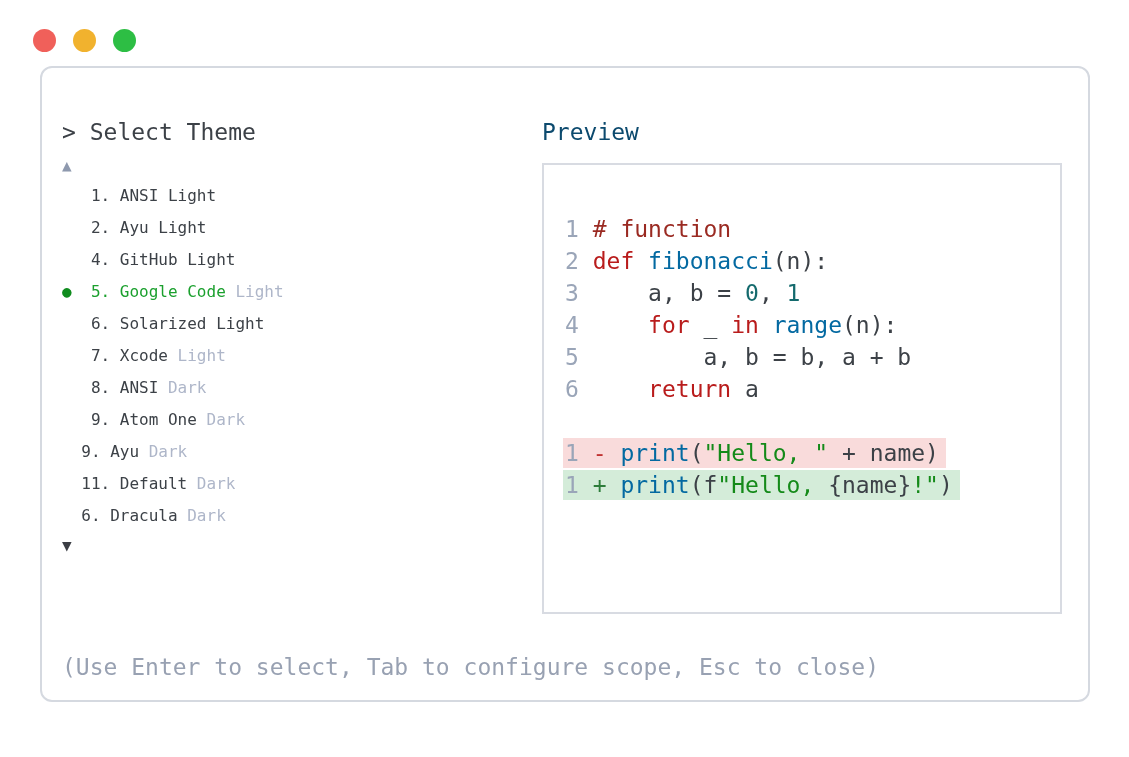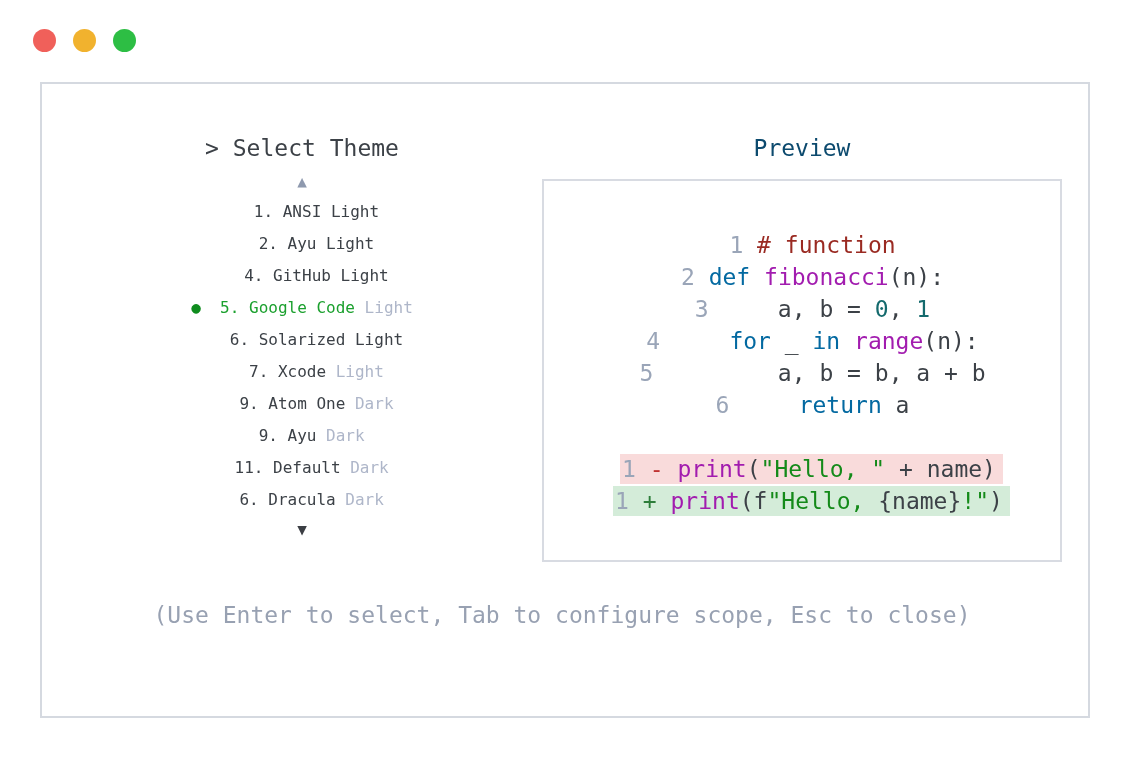--- a/index.html
+++ b/index.html
@@ -19,29 +19,28 @@
     gap: 17px;
   }
   .traffic-dot {
     width: 23px;
     height: 23px;
     border-radius: 50%;
   }
   .panel {
     position: absolute;
     left: 40px;
-    top: 82px;
+    top: 66px;
     width: 1050px;
     height: 636px;
     border: 2px solid #d5d9e0;
-    border-radius: 0;
+    border-radius: 12px;
     box-sizing: border-box;
     background: #ffffff;
     padding: 48px 26px 0 20px;
-    text-align: center;
   }
   .columns {
     display: flex;
     align-items: flex-start;
   }
   .left-col { flex: 0 0 480px; }
   .right-col { flex: 1; }
 
   .picker-title {
     height: 32px;
@@ -76,39 +75,39 @@
   .preview-title {
     height: 32px;
     line-height: 32px;
     font-size: 23px;
     color: #0c4a6e;
     white-space: pre;
   }
   .preview-box {
     margin-top: 15px;
     width: 520px;
-    height: 383px;
+    height: 451px;
     border: 2px solid #d8dbe2;
     box-sizing: border-box;
     background: #ffffff;
     padding: 48px 0 0 21px;
     overflow: hidden;
   }
   .code-line {
     height: 32px;
     line-height: 32px;
     font-size: 23px;
     white-space: pre;
     color: #3c4147;
   }
   .ln { color: #9aa5b8; }
   .tok-plain   { color: #3c4147; }
   .tok-comment { color: #9a2a22; }
-  .tok-keyword { color: #0369a1; }
-  .tok-func    { color: #a21caf; }
+  .tok-keyword { color: #b91c1c; }
+  .tok-func    { color: #0369a1; }
   .tok-literal { color: #146a6d; }
   .tok-string  { color: #148a19; }
   .tok-minus   { color: #c03231; }
   .tok-plus    { color: #2d7d3a; }
   .diff-bg {
     display: inline-block;
     height: 30px;
     line-height: 30px;
     vertical-align: top;
     margin-top: 1px;
@@ -142,20 +141,21 @@
     <div class="left-col">
       <div class="picker-title">&gt; Select Theme</div>
       <div class="scroll-indicator scroll-up">▲</div>
       <div class="theme-list">
           <div class="theme-row"><span class="bullet">  </span><span class="item-main"> 1. ANSI</span><span class="item-suffix"> Light</span></div>
           <div class="theme-row"><span class="bullet">  </span><span class="item-main"> 2. Ayu</span><span class="item-suffix"> Light</span></div>
           <div class="theme-row"><span class="bullet">  </span><span class="item-main"> 4. GitHub</span><span class="item-suffix"> Light</span></div>
           <div class="theme-row selected"><span class="bullet">● </span><span class="item-main"> 5. Google Code</span><span class="item-suffix muted"> Light</span></div>
           <div class="theme-row"><span class="bullet">  </span><span class="item-main"> 6. Solarized</span><span class="item-suffix"> Light</span></div>
           <div class="theme-row"><span class="bullet">  </span><span class="item-main"> 7. Xcode</span><span class="item-suffix muted"> Light</span></div>
+          <div class="theme-row"><span class="bullet">  </span><span class="item-main"> 8. ANSI</span><span class="item-suffix muted"> Dark</span></div>
           <div class="theme-row"><span class="bullet">  </span><span class="item-main"> 9. Atom One</span><span class="item-suffix muted"> Dark</span></div>
           <div class="theme-row"><span class="bullet">  </span><span class="item-main">9. Ayu</span><span class="item-suffix muted"> Dark</span></div>
           <div class="theme-row"><span class="bullet">  </span><span class="item-main">11. Default</span><span class="item-suffix muted"> Dark</span></div>
           <div class="theme-row"><span class="bullet">  </span><span class="item-main">6. Dracula</span><span class="item-suffix muted"> Dark</span></div>
         </div>
       <div class="scroll-indicator scroll-down">▼</div>
     </div>
 
     <div class="right-col">
       <div class="preview-title">Preview</div>

